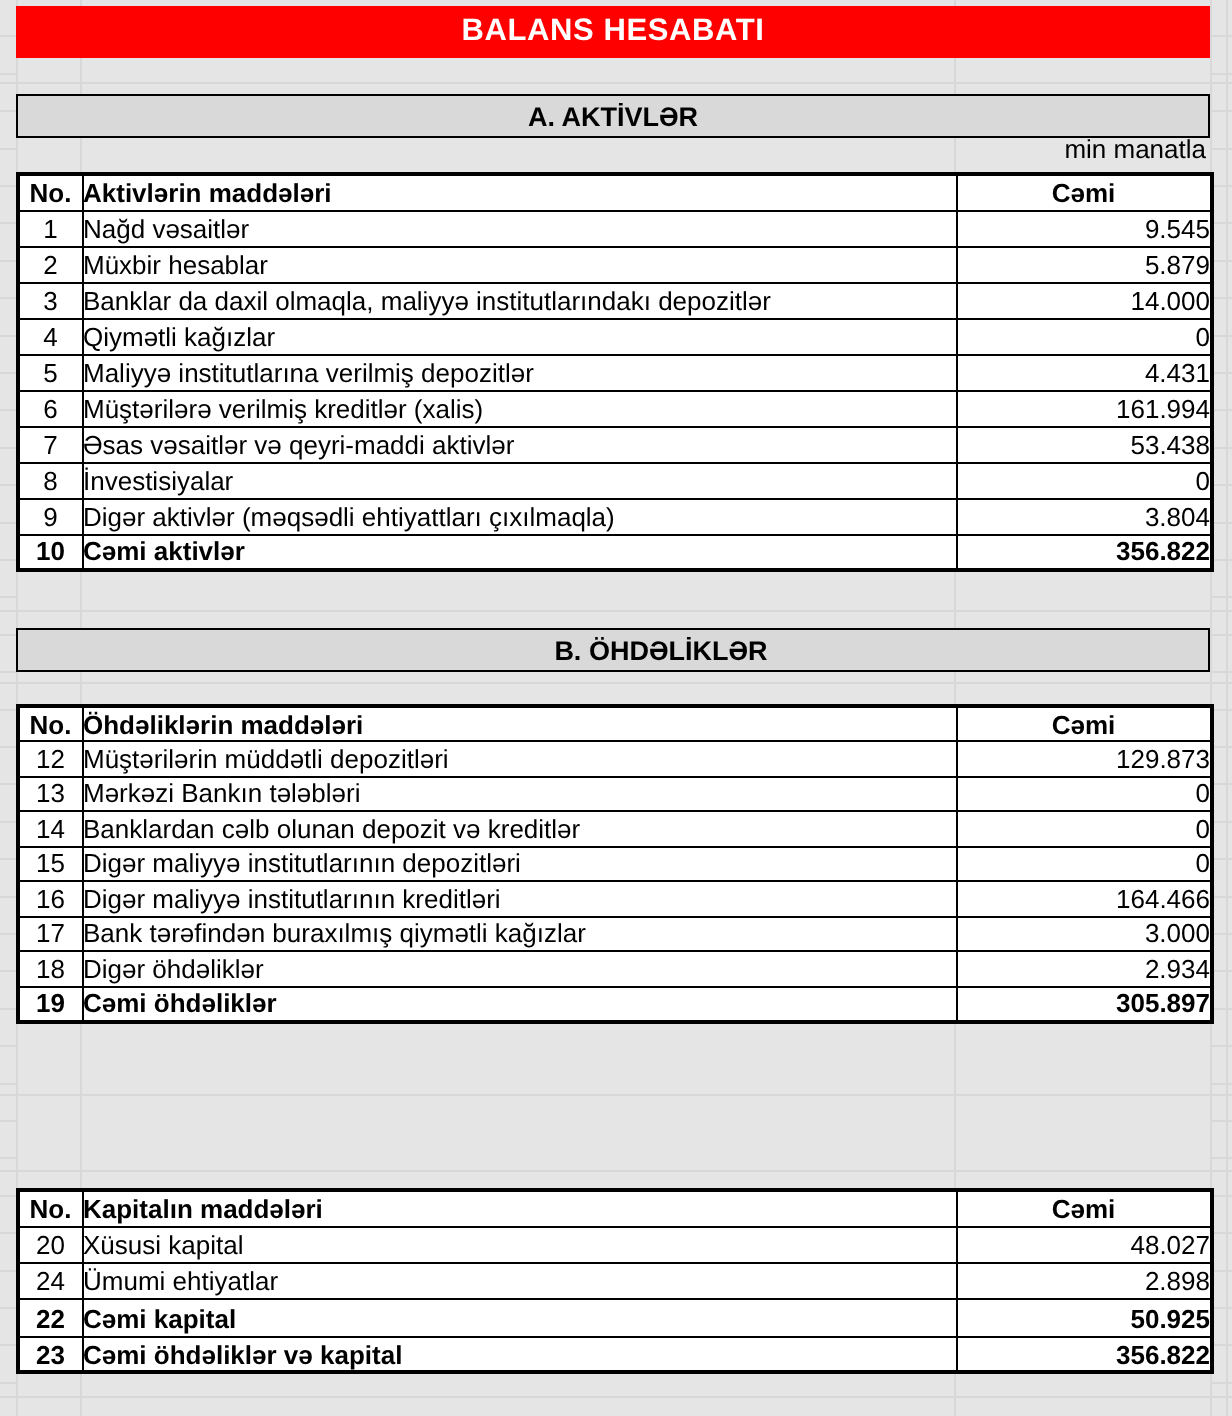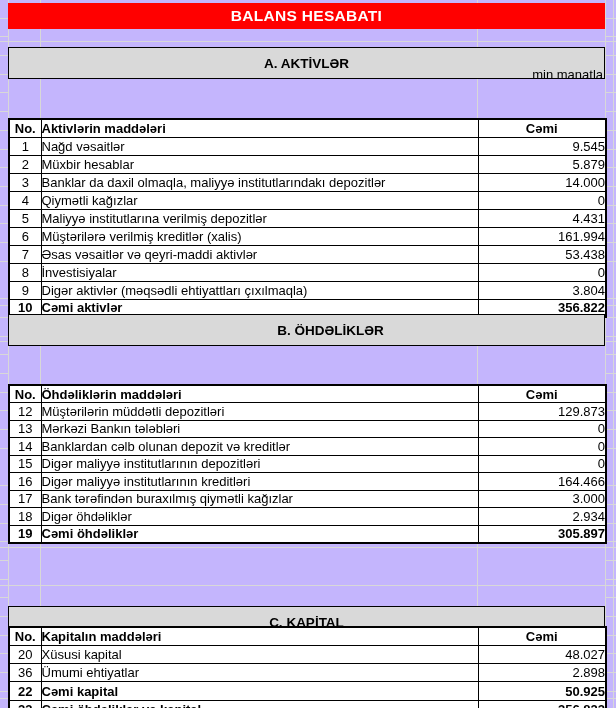--- a/index.html
+++ b/index.html
@@ -1,49 +1,49 @@
 <!DOCTYPE html>
 <html><head>
 <meta charset="utf-8">
 <style>
   * { margin:0; padding:0; box-sizing:border-box; }
   html,body { background:#fff; }
   .page {
-    position:relative; width:616px; height:708px; background:#c4b5fd;
+    position:relative; width:616px; height:708px; background:#e5e5e5;
     font-family:"Liberation Sans", sans-serif; color:#000; overflow:hidden;
   }
   
   .mstrip { position:absolute; top:0; height:708px; pointer-events:none;
     background:repeating-linear-gradient(to bottom, transparent 0 17.7px, #d8d8d8 17.7px 18.7px); }
   .mleft  { left:0; width:8px; }
   .mright { left:606px; width:10px; }
   .vg { position:absolute; top:0; height:708px; width:1px; background:#d8d8d8; }
   .hg { position:absolute; left:0; width:616px; height:1px; background:#d8d8d8; }
   
   .block { position:absolute; left:8px; width:597px; }
   .titlebar {
     top:3px; height:26px; background:#ff0000; color:#fff;
     display:flex; align-items:center; justify-content:center;
     font-weight:bold; font-size:15.5px; letter-spacing:.3px;
   }
   .secbar {
-    height:32px; background:#d9d9d9; border:1px solid #000;
+    height:22px; background:#d9d9d9; border:1px solid #000;
     display:flex; align-items:center; justify-content:center;
     font-weight:bold; font-size:13.5px;
   }
   .bar-a { top:47px; } .bar-b { top:314px;padding-left:48px; } .bar-c { top:558px;margin-top:48px; }
   .unitnote {
     top:64px; height:21px; font-size:13px; 
     text-align:right; padding-right:2px; line-height:21px;
   }
   
   table.bal {
     position:absolute; left:8px; width:597px; background:#fff;
     border-collapse:collapse; table-layout:fixed;
-    border:2px solid #000; font-size:13px;margin-top:32px;
+    border:2px solid #000; font-size:13px;
   }
   .tbl-a { top:86px; } .tbl-b { top:352px; } .tbl-c { top:594px; }
   table.bal col.w-no    { width:32px; }
   table.bal col.w-label { width:437px; }
   table.bal col.w-val   { width:128px; }
   table.bal th, table.bal td {
     border:1px solid #000; vertical-align:middle;
     overflow:hidden; white-space:nowrap; padding:0;
   }
   table.bal th { font-weight:bold; }
@@ -218,21 +218,21 @@
         <th class="c-no">Cəmi</th>
       </tr>
     </thead>
     <tbody>
         <tr>
           <td class="c-no">20</td>
           <td class="c-label">Xüsusi kapital</td>
           <td class="c-value">48.027</td>
         </tr>
         <tr>
-          <td class="c-no">36</td>
+          <td class="c-no">24</td>
           <td class="c-label">Ümumi ehtiyatlar</td>
           <td class="c-value">2.898</td>
         </tr>
         <tr class="bold">
           <td class="c-no">22</td>
           <td class="c-label">Cəmi kapital</td>
           <td class="c-value">50.925</td>
         </tr>
         <tr class="bold">
           <td class="c-no">23</td>

